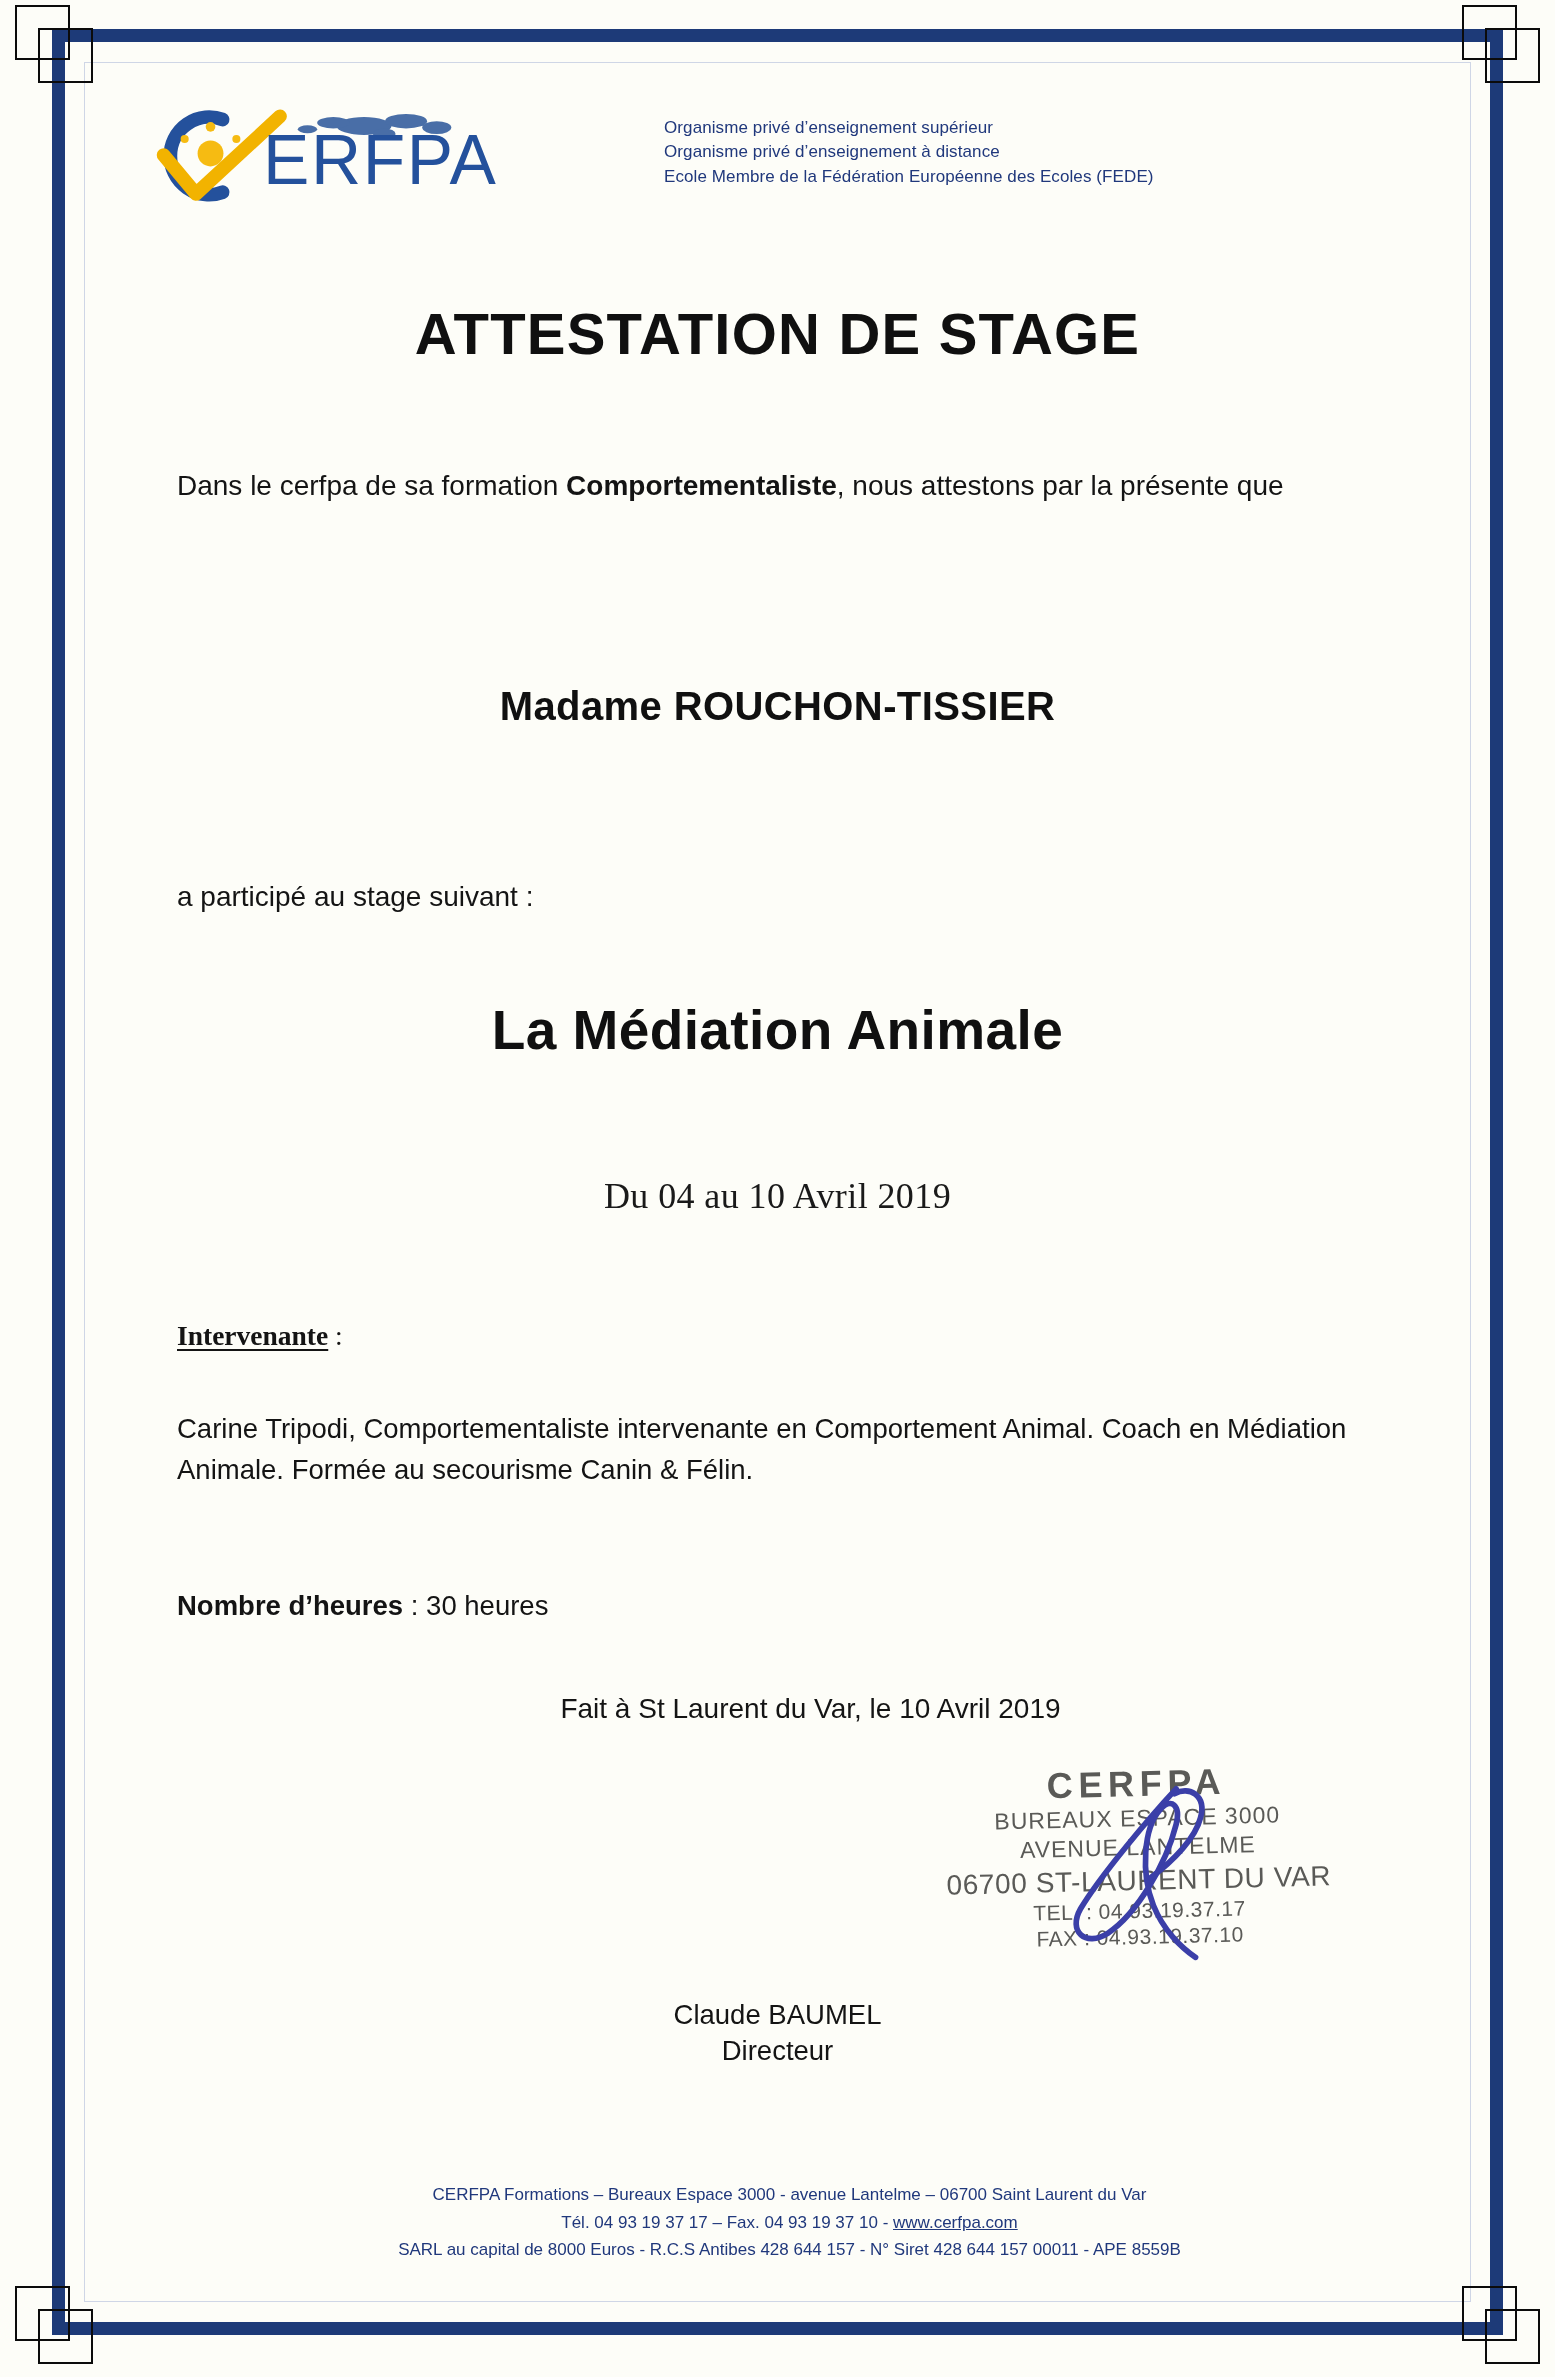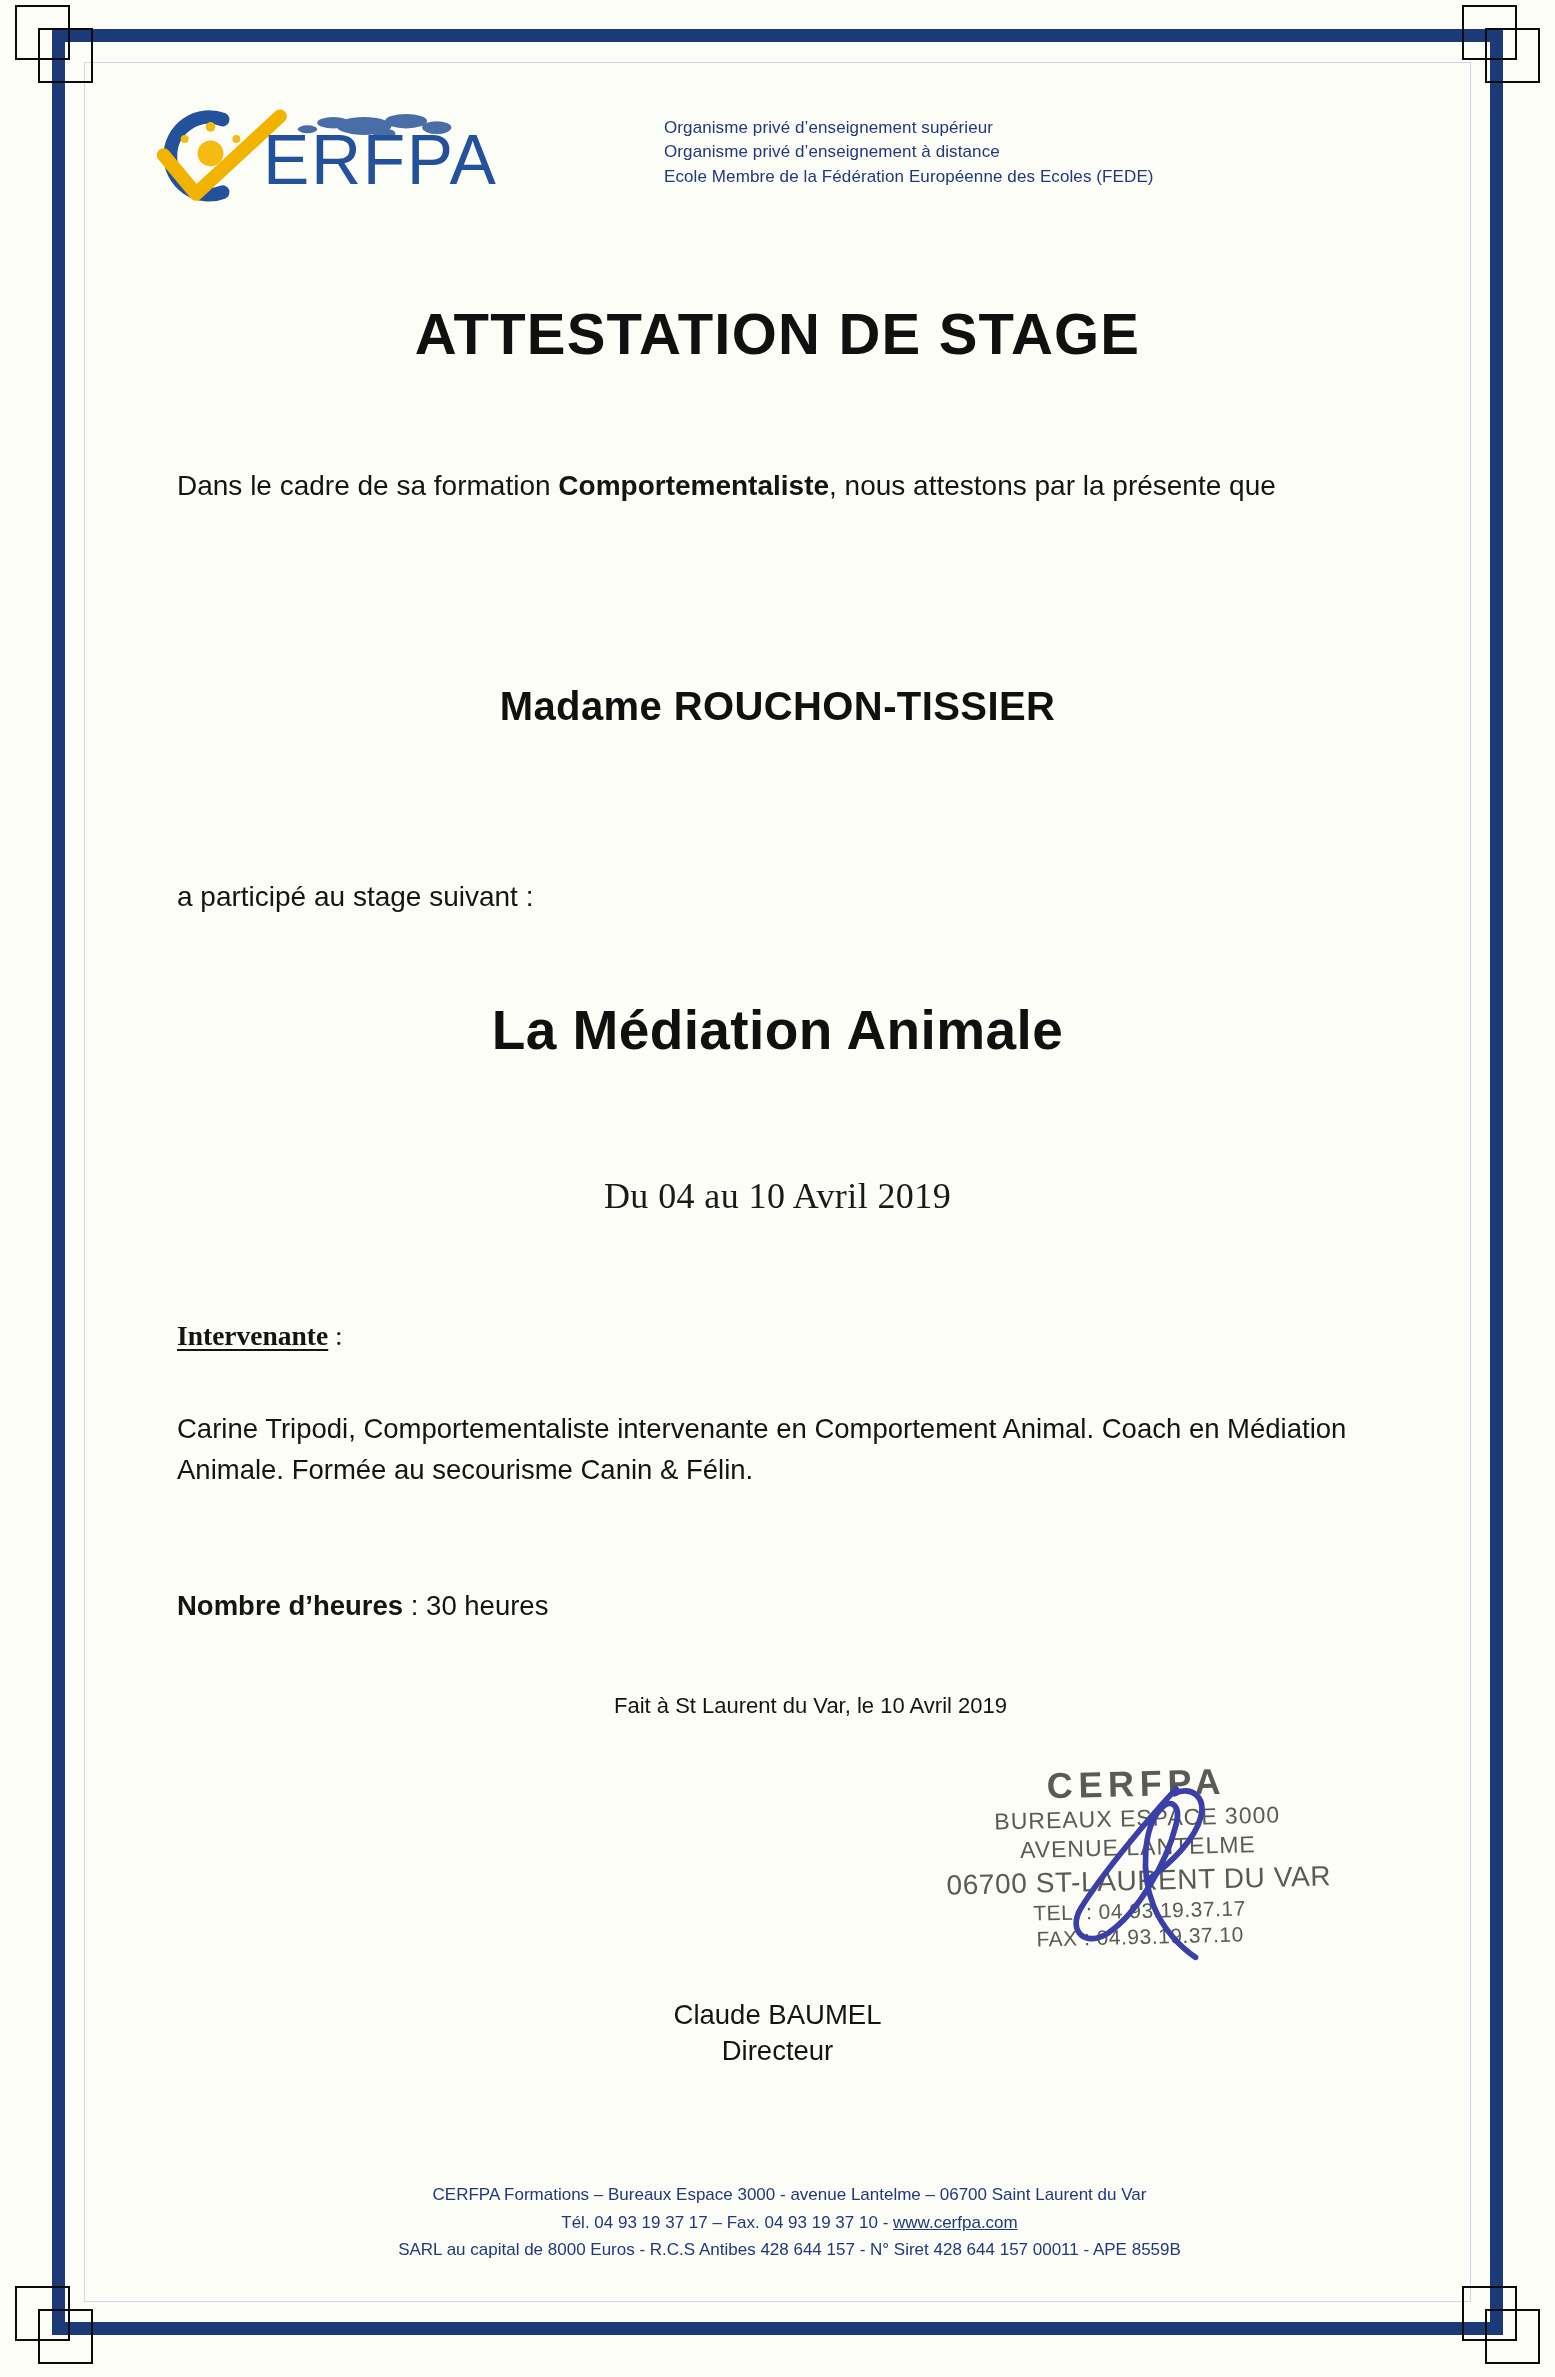--- a/index.html
+++ b/index.html
@@ -180,21 +180,21 @@
     font-size: 27.5px;
     color: #141414;
   }
   .hours b { font-weight: bold; }
 
   .place-date {
     position: absolute;
     left: 0; right: 0;
     top: 1693px;
     text-align: center;
-    font-size: 22px;
+    font-size: 28px;
     color: #141414;
     padding-left: 66px;
     box-sizing: border-box;
   }
 
   
   .stamp {
     position: absolute;
     left: 871px;
     top: 1764px;
@@ -316,21 +316,21 @@
     <div class="header-lines">
       <div>Organisme privé d’enseignement supérieur</div>
       <div>Organisme privé d’enseignement à distance</div>
       <div>Ecole Membre de la Fédération Européenne des Ecoles (FEDE)</div>
     </div>
   </div>
 
   <div class="doc-title">ATTESTATION DE STAGE</div>
 
   <div class="intro">
-    <span>Dans le cadre de sa formation </span><b>Comportementaliste</b><span>, nous attestons par la présente que</span>
+    <span>Dans le cerfpa de sa formation </span><b>Comportementaliste</b><span>, nous attestons par la présente que</span>
   </div>
 
   <div class="recipient">Madame ROUCHON-TISSIER</div>
 
   <div class="participated">a participé au stage suivant :</div>
 
   <div class="course-title">La Médiation Animale</div>
   <div class="course-dates">Du 04 au 10 Avril 2019</div>
 
   <div class="speaker-label">

